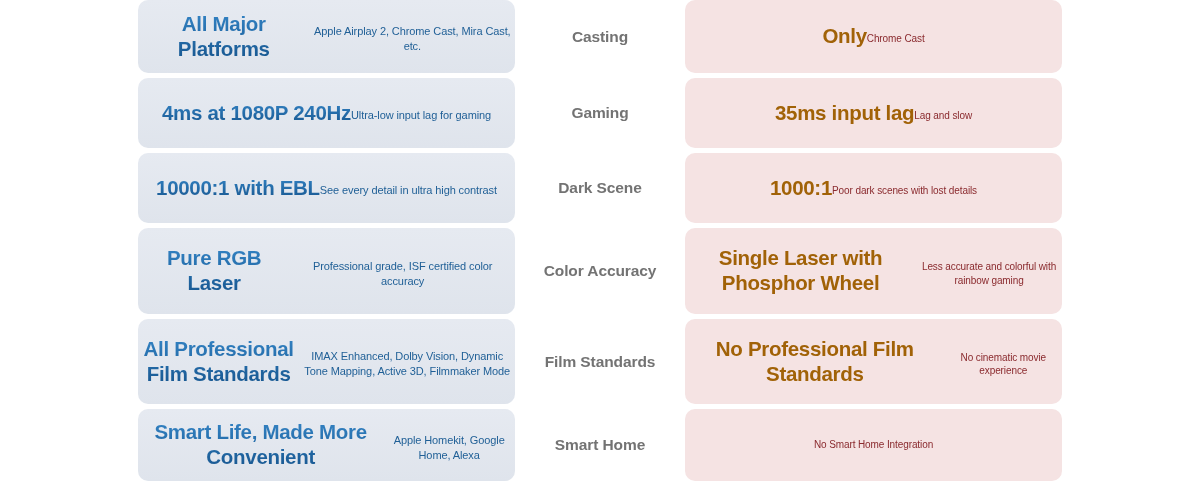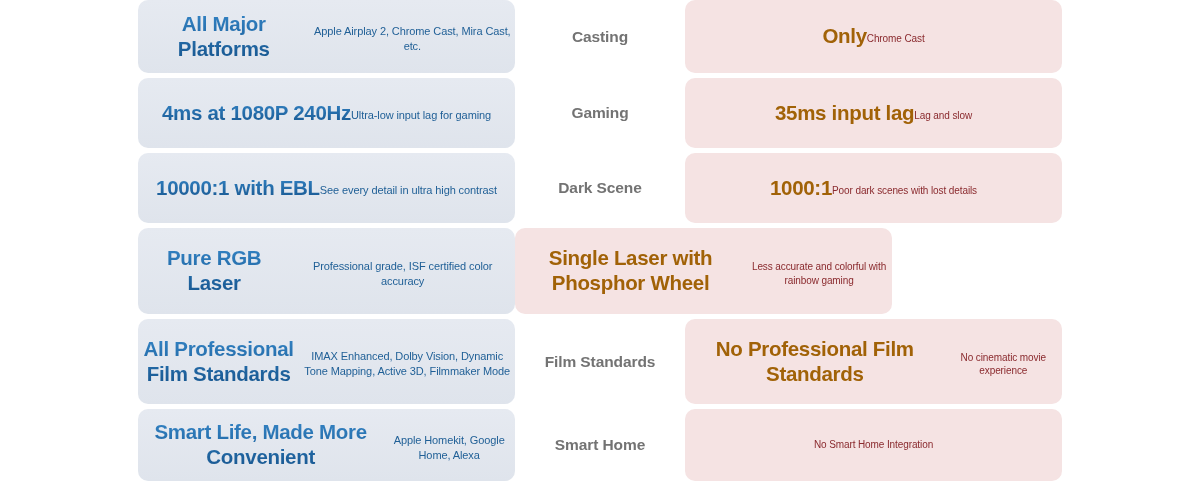--- a/index.html
+++ b/index.html
@@ -154,20 +154,23 @@
       <div class="con-title">1000:1</div>
       <div class="con-sub">Poor dark scenes with lost details</div>
     </div>
   </div>
 
   <div class="row h-row-3">
     <div class="cell cell-pro">
       <div class="pro-title">Pure RGB Laser</div>
       <div class="pro-sub">Professional grade, ISF certified color accuracy</div>
     </div>
+    <div class="cell cell-label">
+      <div class="label-text">Color Accuracy</div>
+    </div>
     <div class="cell cell-con">
       <div class="con-title">Single Laser with Phosphor Wheel</div>
       <div class="con-sub">Less accurate and colorful with rainbow gaming</div>
     </div>
   </div>
 
   <div class="row h-row-4">
     <div class="cell cell-pro">
       <div class="pro-title">All Professional Film Standards</div>
       <div class="pro-sub" style="max-width:280px">IMAX Enhanced, Dolby Vision, Dynamic Tone Mapping, Active 3D, Filmmaker Mode</div>

